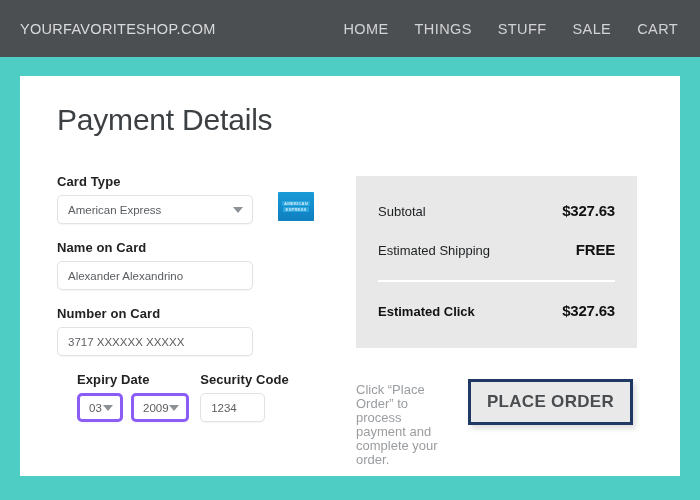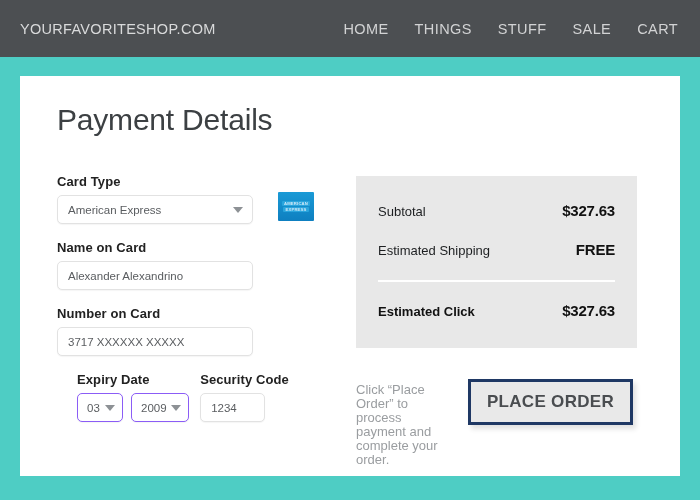--- a/index.html
+++ b/index.html
@@ -83,21 +83,21 @@
     background:#2aa5dd; padding:0 2px; border-radius:1px;
   }
 
   
   .row { display:flex; gap:0;margin-left:20px; }
   .col-exp { width:131px; }
   .col-sec { width:135px; }
   .mini-row { display:flex; gap:8px; }
   .mini {
     width:46px; height:29px;
-    border:1px solid #8b5cf6; border-radius:5px; background:#fff;
+    border:3px solid #8b5cf6; border-radius:5px; background:#fff;
     box-shadow:0 1px 1px rgba(0,0,0,0.045);
     position:relative;
     display:flex; align-items:center; padding-left:9px;
     font-size:11.5px; color:#5a5d60; cursor:pointer;
   }
   .mini.yr { width:58px; }
   .mini .chev { right:7px; border-top-color:#8d9195; }
   .sec-box { width:65px; }
 
   

